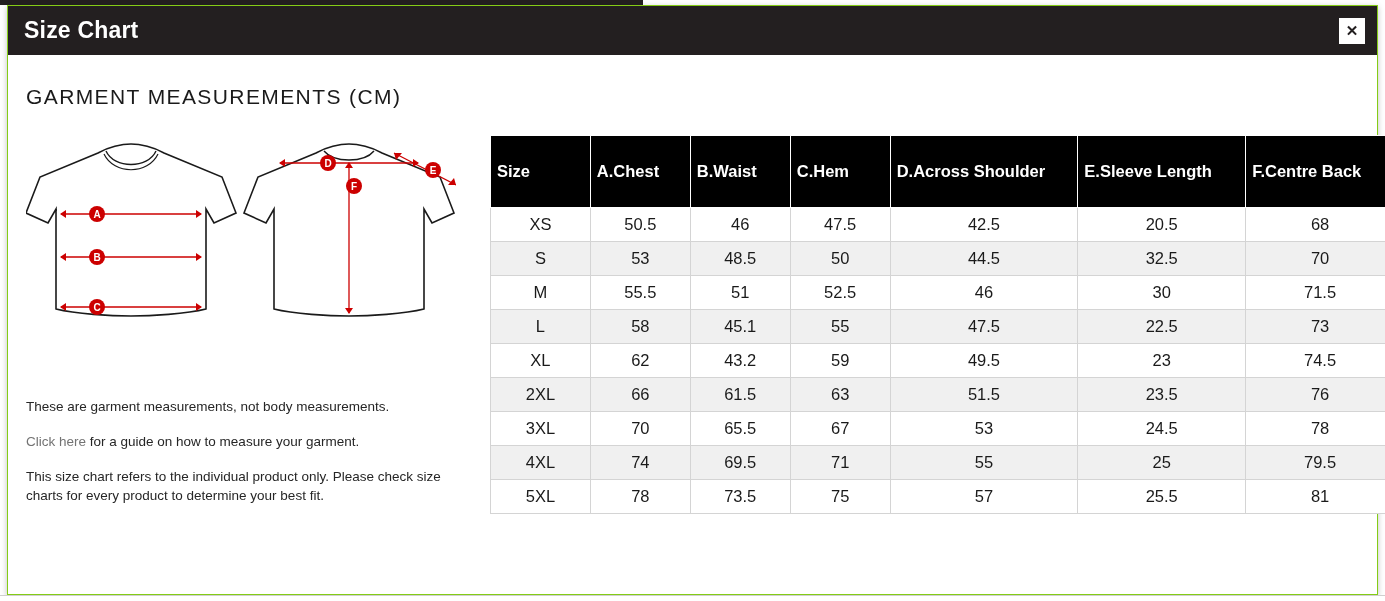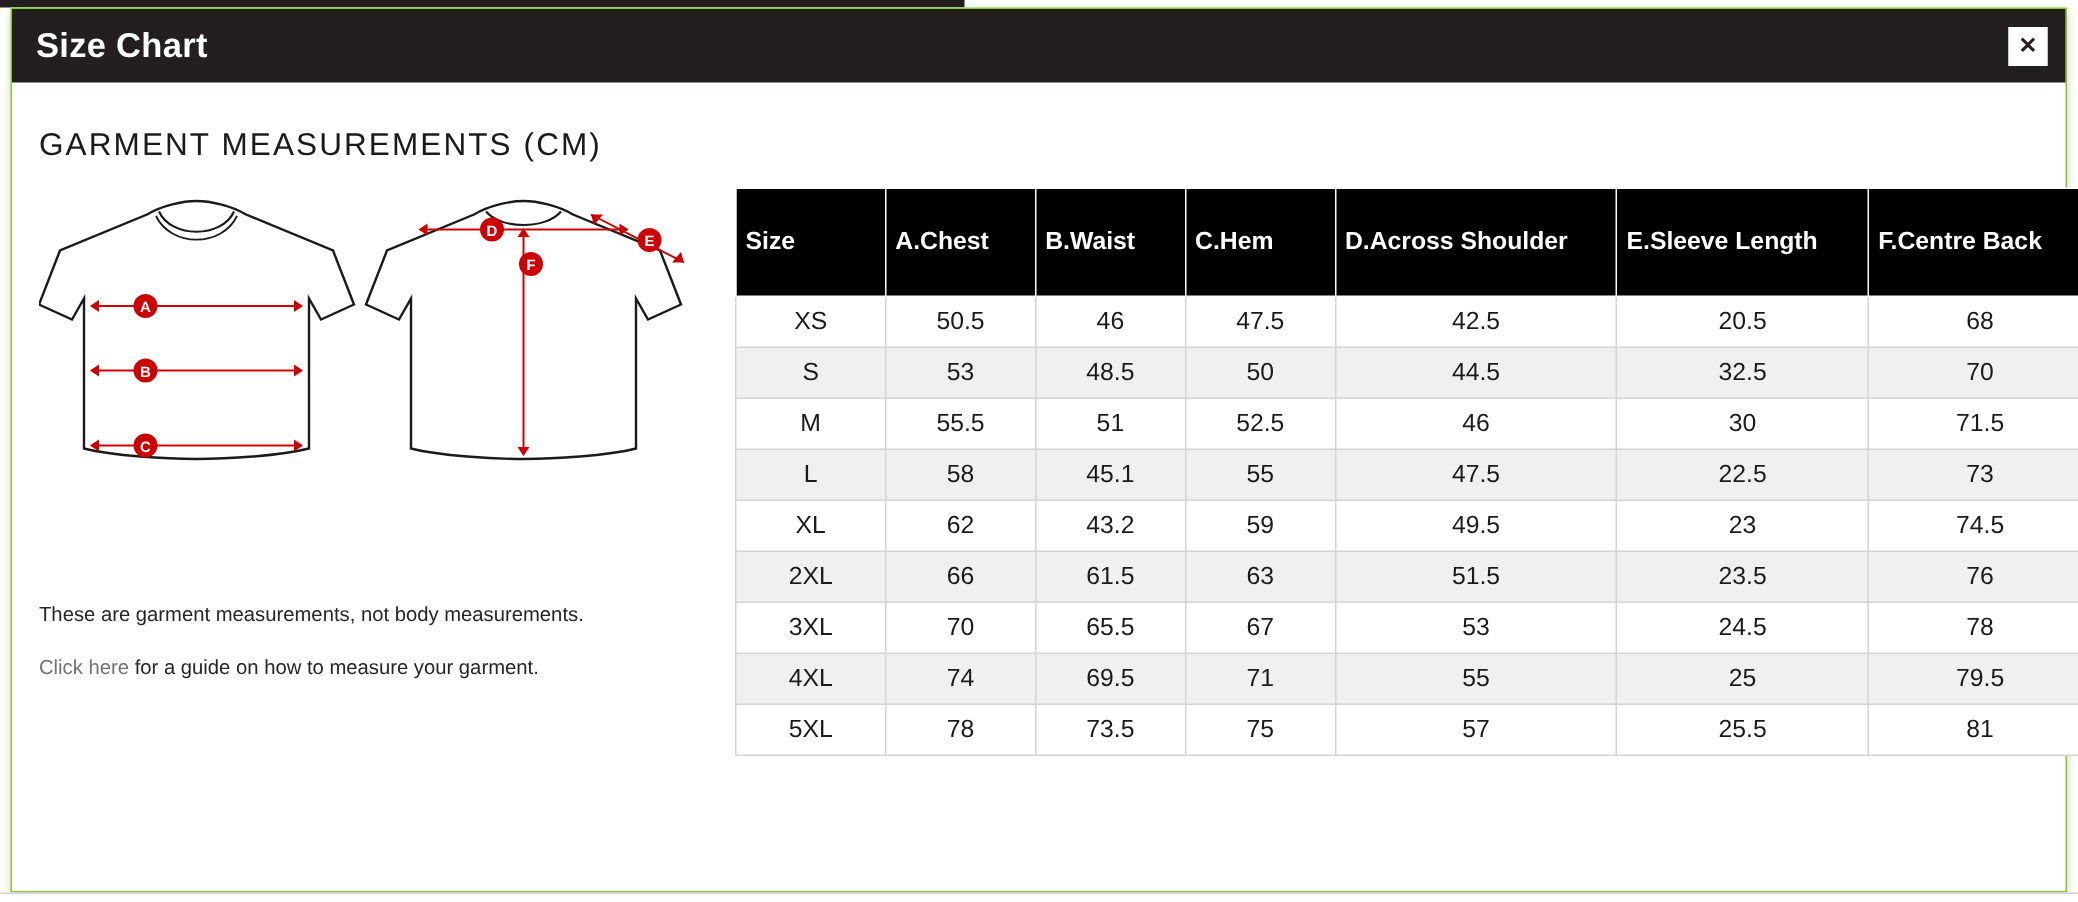--- a/index.html
+++ b/index.html
@@ -47,38 +47,38 @@
   }
   #content {
     padding: 30px 18px 0 18px;
     height: calc(100% - 49px);
     position: relative;
   }
   #heading {
     font-size: 21px;
     letter-spacing: 1.4px;
     color: #1a1a1a;
-    margin: 0 0 12px 0;
+    margin: 0 0 22px 0;
     font-weight: normal;
   }
   #body-cols {
     display: flex;
     gap: 0;
   }
   #left-col {
     width: 446px;
     flex: 0 0 446px;
   }
   #diagram {
     width: 430px;
     height: 230px;
     margin-top: 10px;
   }
   #notes {
-    margin-top: 34px;
+    margin-top: 22px;
     font-size: 13.5px;
     color: #262626;
     line-height: 1.42;
   }
   #notes p { margin: 0 0 16px 0; }
   #notes p:last-child { margin-bottom: 0; }
   .redlink {
     color: #737373;
     text-decoration: none;
     cursor: pointer;
@@ -221,20 +221,21 @@
             <circle cx="189" cy="29" r="8" fill="#cc0000"></circle>
             <text x="189" y="33" text-anchor="middle" fill="#ffffff" font-size="10" font-family="Liberation Sans, sans-serif" font-weight="bold">E</text>
             <circle cx="110" cy="45" r="8" fill="#cc0000"></circle>
             <text x="110" y="49" text-anchor="middle" fill="#ffffff" font-size="10" font-family="Liberation Sans, sans-serif" font-weight="bold">F</text>
           </g>
         </svg>
 
         <div id="notes">
           <p>These are garment measurements, not body measurements.</p>
           <p><a class="redlink" href="#">Click here</a><span> for a guide on how to measure your garment.</span></p>
+          <p>This size chart refers to the individual product only. Please check size charts for every product to determine your best fit.</p>
         </div>
 
       </div>
 
       <div id="table-wrap">
         <table>
           <colgroup>
             <col class="c0">
               <col class="c1">
               <col class="c2">

